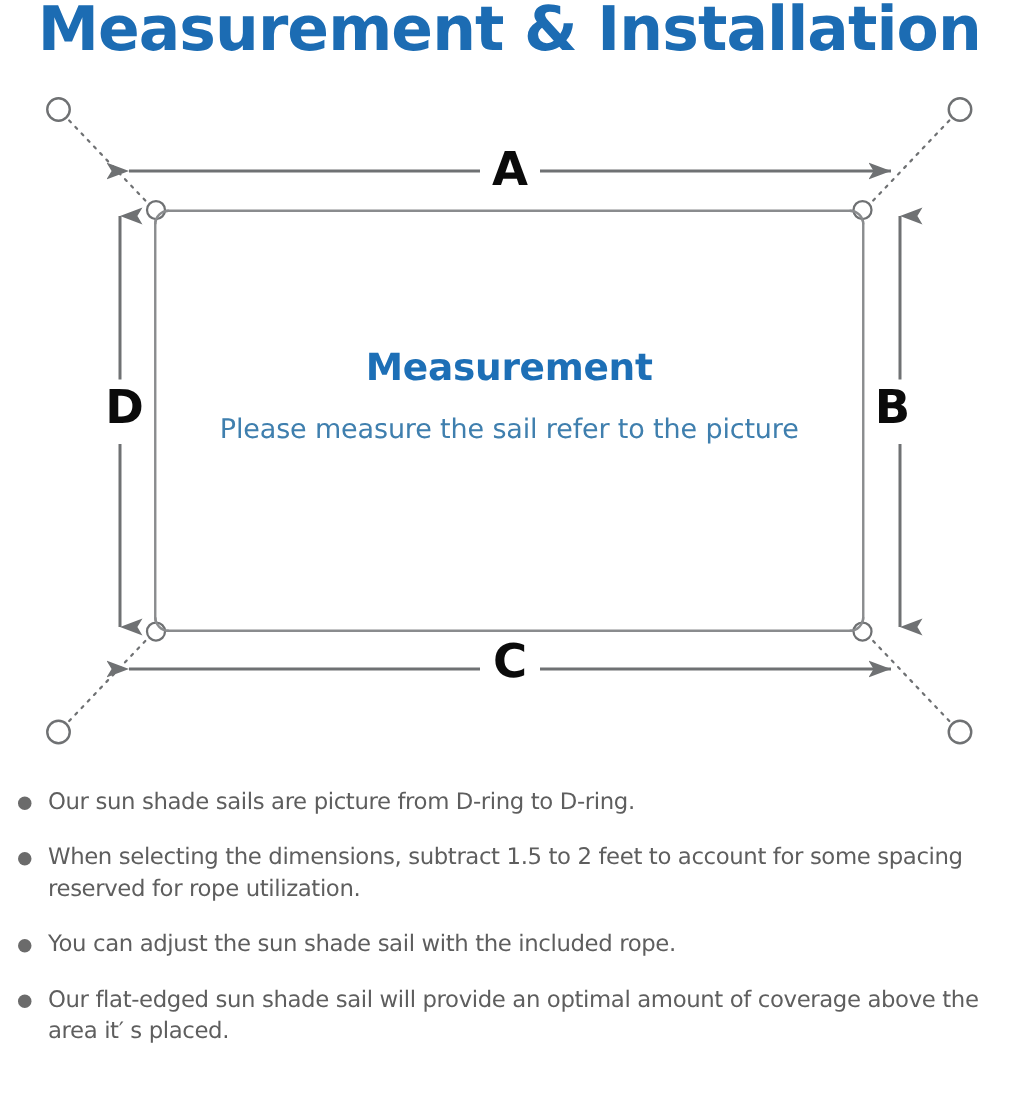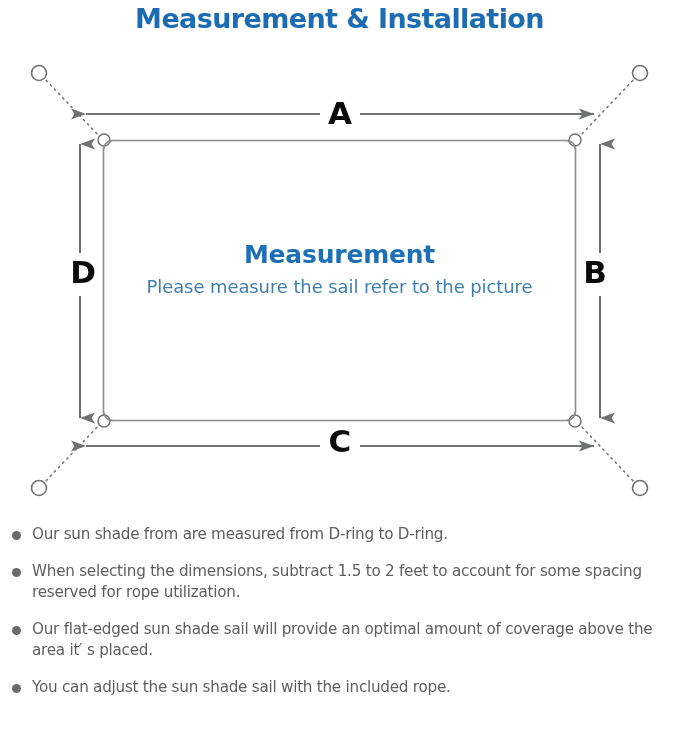--- a/index.html
+++ b/index.html
@@ -18,21 +18,21 @@
   }
 
   
   #page-title {
     position: absolute;
     top: 0px;
     left: 0;
     width: 679px;
     text-align: center;
     font-family: "DejaVu Sans", sans-serif;
-    font-size: 27px;
+    font-size: 41px;
     font-weight: bold;
     letter-spacing: -0.6px;
     color: #1c6cb3;
     line-height: 38px;
     white-space: nowrap;
   }
 
   
   #diagram {
     position: absolute;
@@ -56,21 +56,21 @@
     text-align: center;
   }
   #label-a { left: 310px; top: 50px;  width: 60px; }
   #label-c { left: 310px; top: 378px; width: 60px; }
   #label-d { left: 56px;  top: 209px; width: 54px; }
   #label-b { left: 568px; top: 209px; width: 54px; }
 
   #center-title {
     position: absolute;
     left: 0;
-    top: 192px;
+    top: 182px;
     width: 679px;
     text-align: center;
     font-family: "DejaVu Sans", sans-serif;
     font-size: 25px;
     font-weight: bold;
     color: #1d6fb6;
     letter-spacing: -0.2px;
   }
   #center-sub {
     position: absolute;
@@ -186,32 +186,32 @@
   <div class="diag-label" id="label-b">B</div>
 
   <div id="center-title">Measurement</div>
   <div id="center-sub">Please measure the sail refer to the picture</div>
 </div>
 
 <div id="notes">
 
   <div class="note-row">
     <span class="note-bullet"></span>
-    <span class="note-text">Our sun shade from are measured from D-ring to D-ring.</span>
+    <span class="note-text">Our sun shade sails are picture from D-ring to D-ring.</span>
   </div>
 
 
   <div class="note-row">
     <span class="note-bullet"></span>
     <span class="note-text">When selecting the dimensions, subtract 1.5 to 2 feet to account for some spacing reserved for rope utilization.</span>
   </div>
 
   <div class="note-row">
     <span class="note-bullet"></span>
+    <span class="note-text">You can adjust the sun shade sail with the included rope.</span>
+  </div>
+
+  <div class="note-row">
+    <span class="note-bullet"></span>
     <span class="note-text">Our flat-edged sun shade sail will provide an optimal amount of coverage above the area it′ s placed.</span>
   </div>
 
-  <div class="note-row">
-    <span class="note-bullet"></span>
-    <span class="note-text">You can adjust the sun shade sail with the included rope.</span>
-  </div>
-
 </div>
 
 </body></html>

